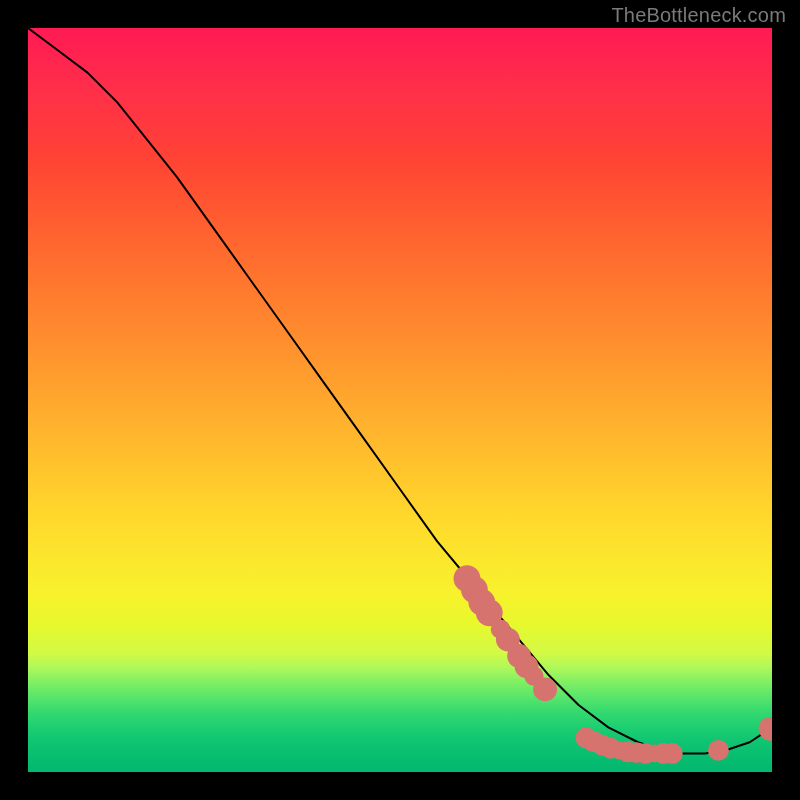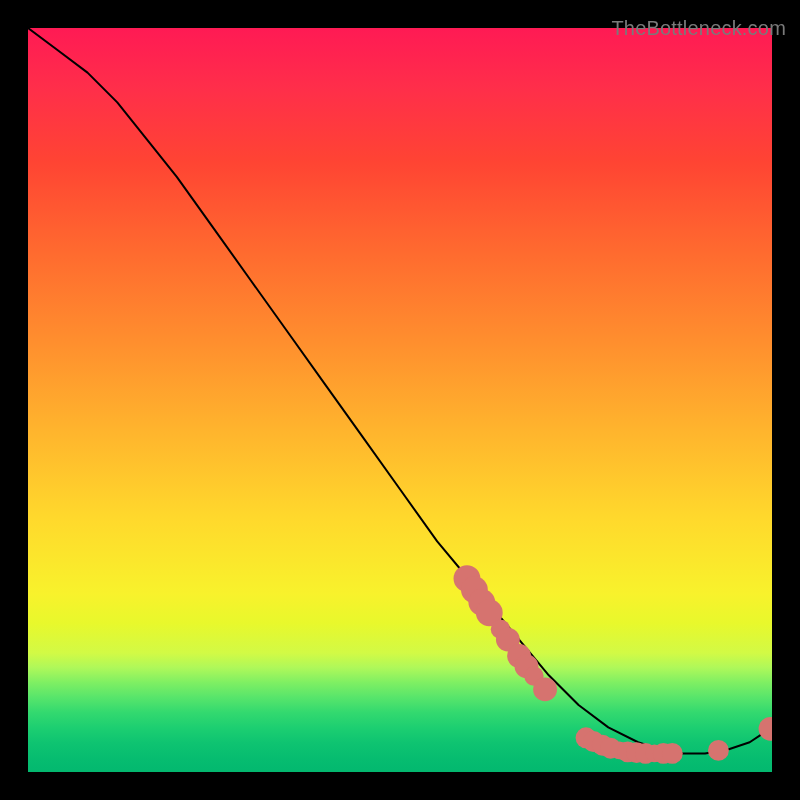--- a/index.html
+++ b/index.html
@@ -20,21 +20,20 @@
   .watermark {
     position: absolute;
     top: 4px;
     right: 14px;
     color: #7a7a7a;
     font-size: 20px;
     font-weight: 500;
     letter-spacing: 0.2px;
     z-index: 10;
     pointer-events: none;
-    margin-top: 13px;
   }
   .plot-area {
     position: absolute;
     left: 28px;
     top: 28px;
     width: 744px;
     height: 744px;
     
     
     background: linear-gradient(

